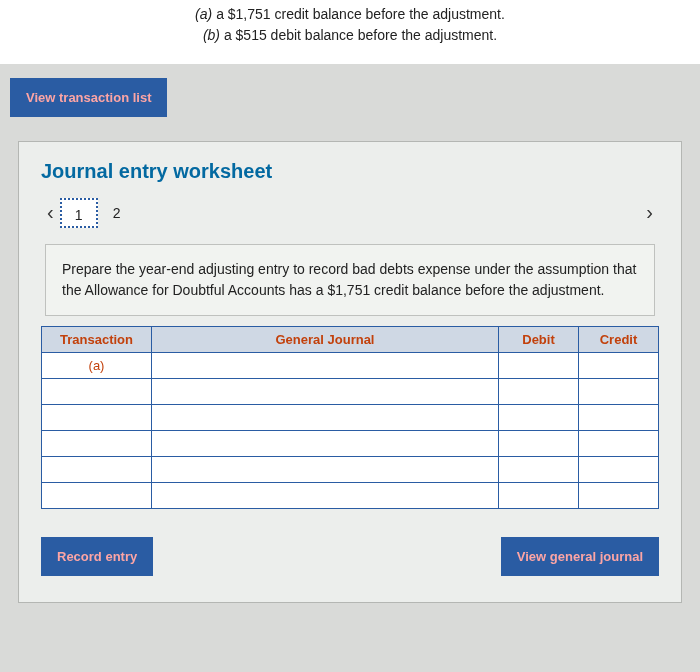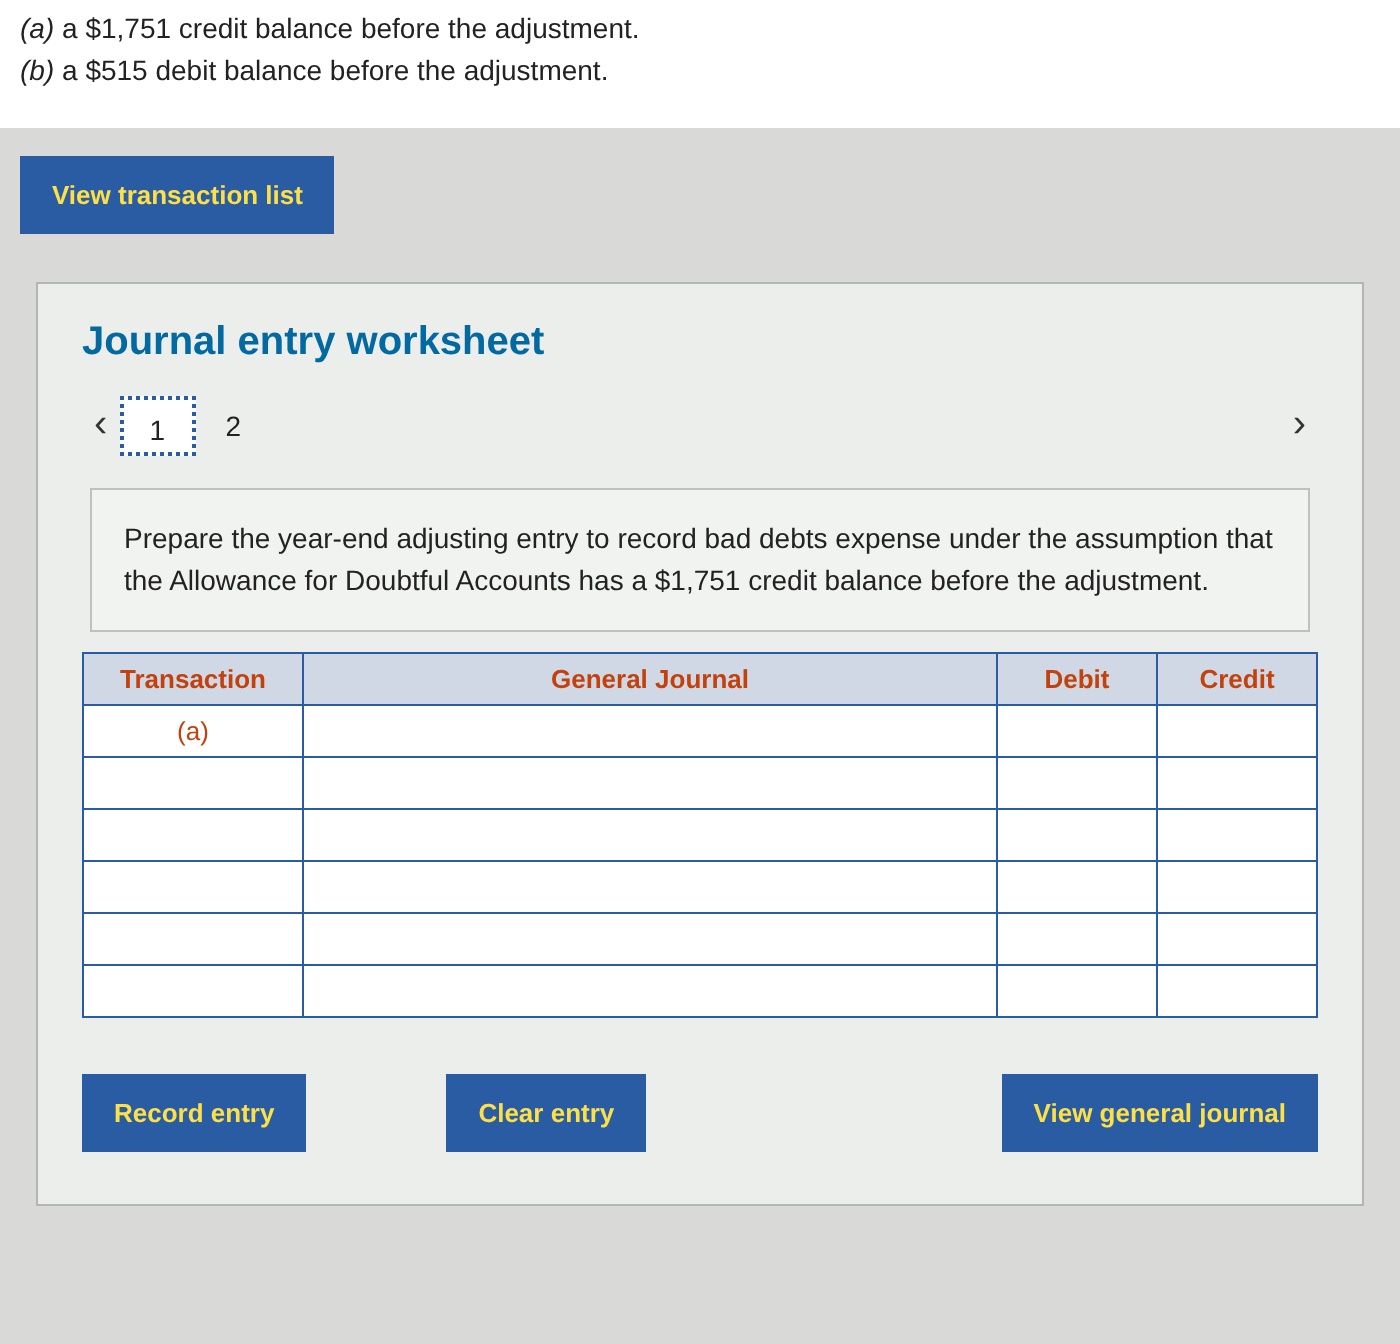--- a/index.html
+++ b/index.html
@@ -11,26 +11,27 @@
     overflow: hidden;
   }
   .page-top {
     background: #fff;
     padding: 4px 10px 18px 10px;
   }
   .prompt-line {
     font-size: 14px;
     color: #222;
     line-height: 1.5;
+    text-align: center;
   }
   .prompt-line .label { font-style: italic; }
   .btn-primary {
     display: inline-block;
     background: #2a5ca3;
-    color: #fde047;
+    color: #fca5a5;
     font-size: 13px;
     font-weight: bold;
     padding: 12px 16px;
     border: none;
     cursor: pointer;
     margin: 14px 0 0 10px;
   }
   .worksheet-panel {
     margin: 24px 18px 0 18px;
     background: #eceeec;
@@ -190,20 +191,19 @@
         <td class="center"></td>
         <td></td>
         <td></td>
         <td></td>
       </tr>
     </tbody>
   </table>
 
   <div class="btn-row">
     <button class="btn-primary">Record entry</button>
-    <button class="btn-primary clear">Clear entry</button>
     <span class="spacer"></span>
     <button class="btn-primary">View general journal</button>
   </div>
 </div>
 
 
 
 
 </body></html>

